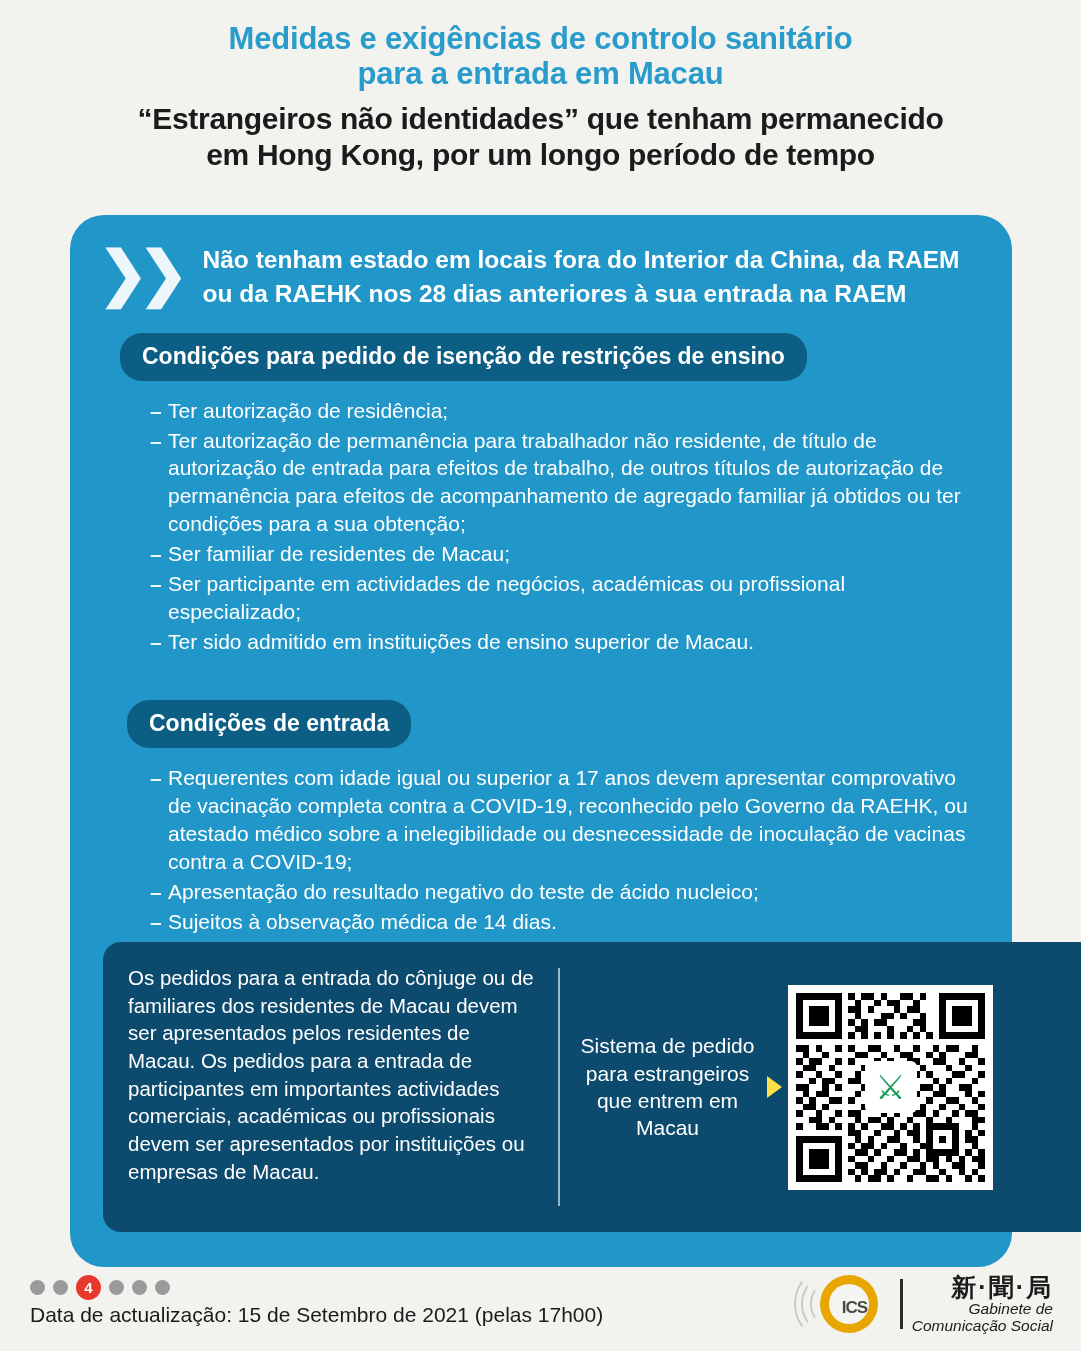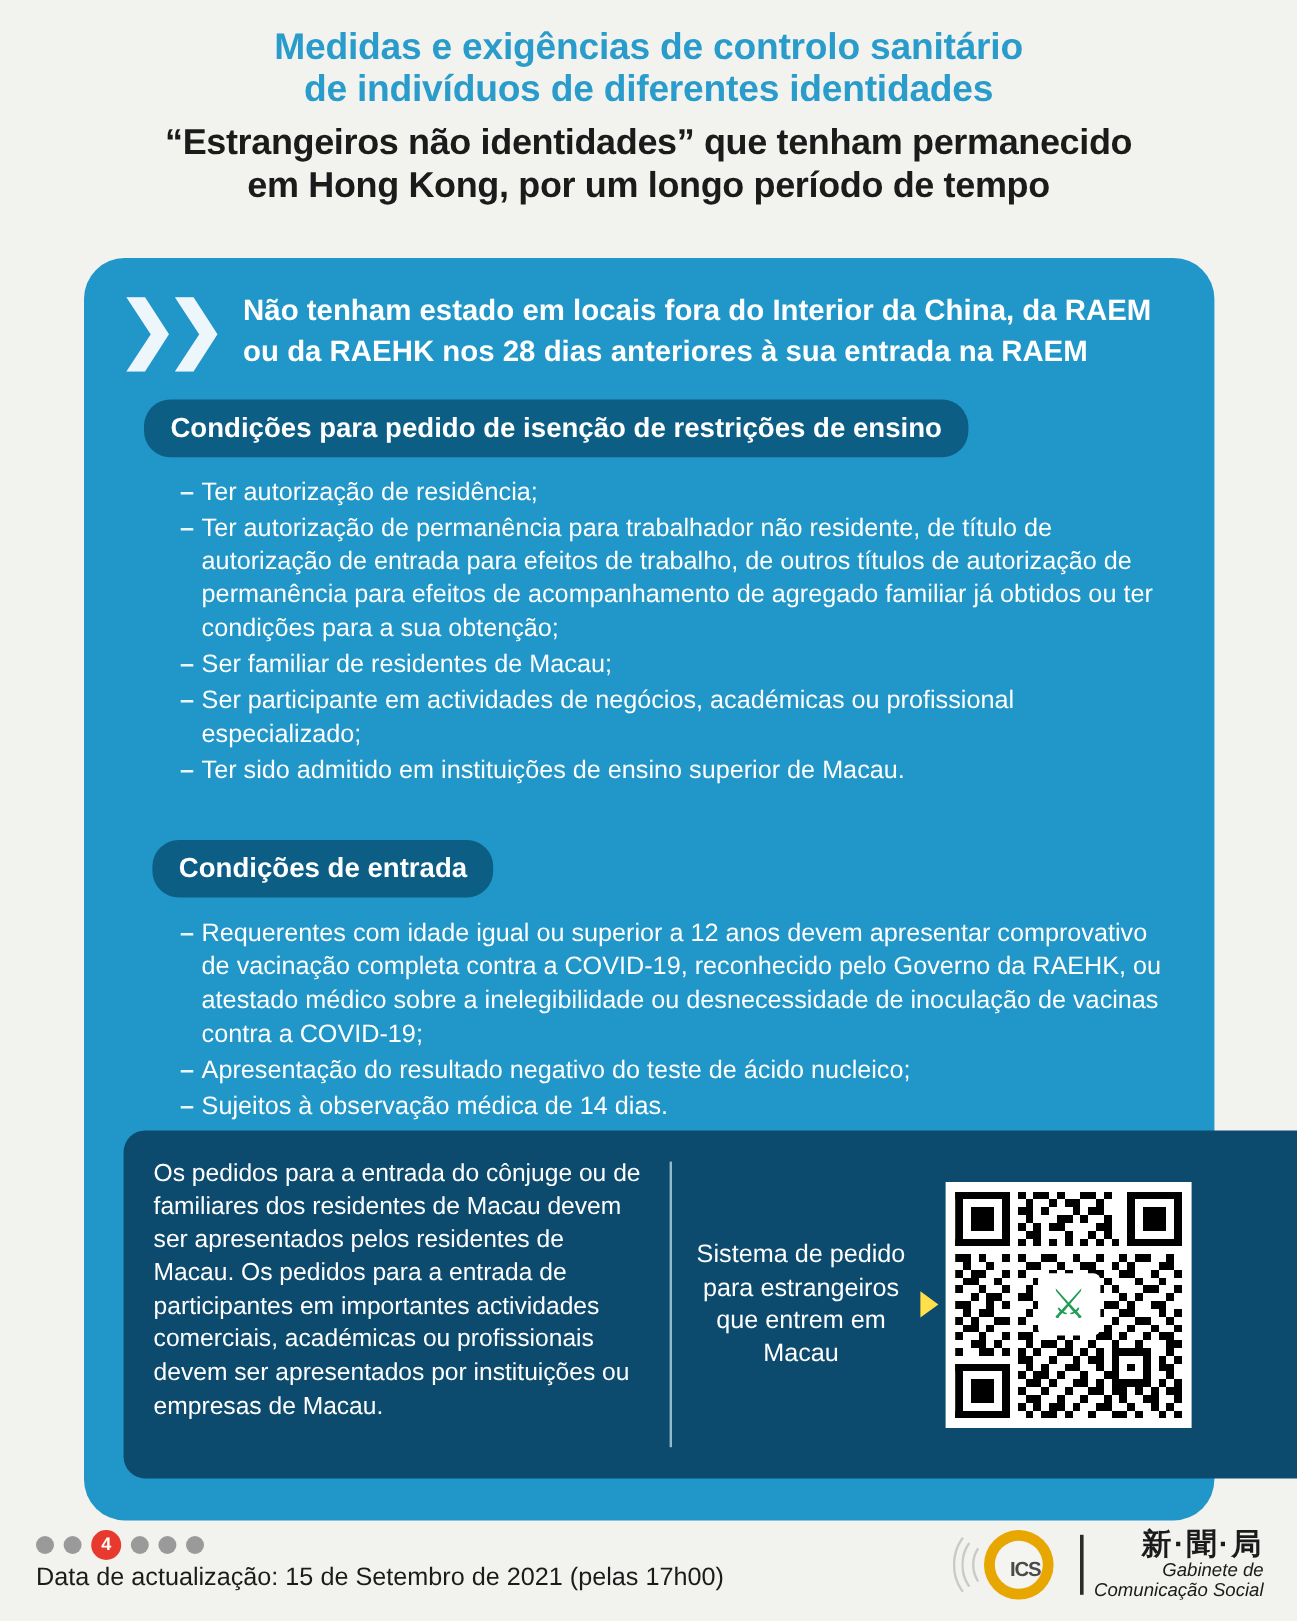--- a/index.html
+++ b/index.html
@@ -265,21 +265,21 @@
     font-style: italic;
     color: #1b1b1b;
     line-height: 1.1;
   }
 </style>
 </head>
 <body>
 
 <div class="header">
   <div class="title-line1">Medidas e exigências de controlo sanitário</div>
-  <div class="title-line3">de indivíduos de diferentes identidades</div>
+  <div class="title-line2">para a entrada em Macau</div>
   <div class="subtitle">
     <div>“Estrangeiros não identidades” que tenham permanecido</div>
     <div>em Hong Kong, por um longo período de tempo</div>
   </div>
 </div>
 
 <div class="card">
 
   <div class="statement">
     <div class="chev">❯❯</div>
@@ -313,21 +313,21 @@
   </div>
 
   <div class="spacer-a"></div>
 
   <div>
     <div class="pill second">Condições de entrada</div>
   </div>
   <div class="bullets">
     <div class="bullet">
       <span class="dash">–</span>
-      <span class="btxt">Requerentes com idade igual ou superior a 12 anos devem apresentar comprovativo de vacinação completa contra a COVID-19, reconhecido pelo Governo da RAEHK, ou atestado médico sobre a inelegibilidade ou desnecessidade de inoculação de vacinas contra a COVID-19;</span>
+      <span class="btxt">Requerentes com idade igual ou superior a 17 anos devem apresentar comprovativo de vacinação completa contra a COVID-19, reconhecido pelo Governo da RAEHK, ou atestado médico sobre a inelegibilidade ou desnecessidade de inoculação de vacinas contra a COVID-19;</span>
     </div>
     <div class="bullet">
       <span class="dash">–</span>
       <span class="btxt">Apresentação do resultado negativo do teste de ácido nucleico;</span>
     </div>
     <div class="bullet">
       <span class="dash">–</span>
       <span class="btxt">Sujeitos à observação médica de 14 dias.</span>
     </div>
   </div>

